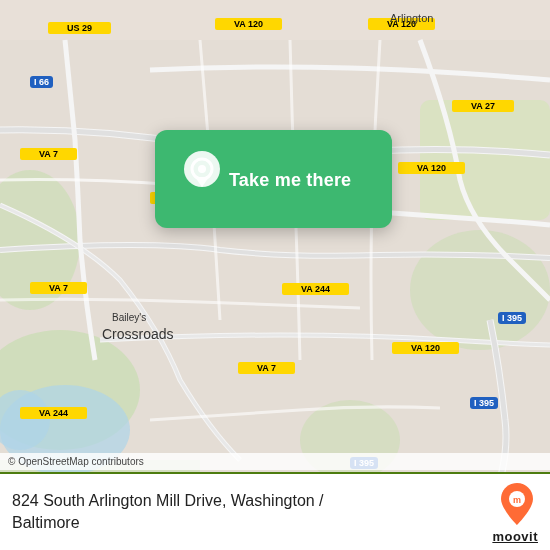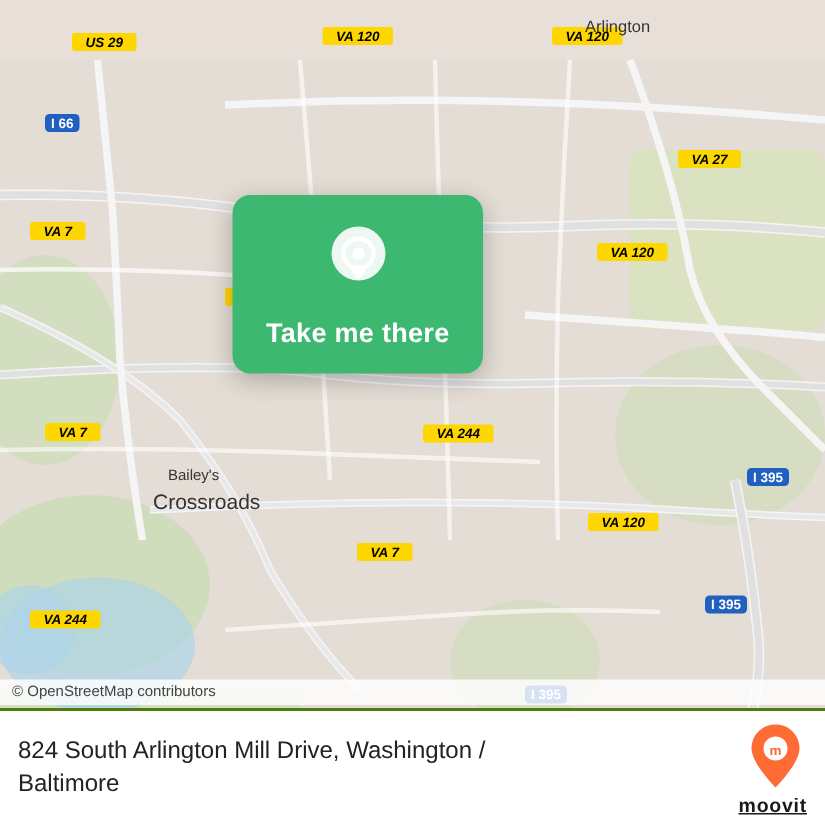--- a/index.html
+++ b/index.html
@@ -24,25 +24,25 @@
       position: absolute;
       top: 0; left: 0;
       width: 100%; height: 100%;
     }
 
     
     #popup-card {
       position: absolute;
       top: 130px;
       left: 155px;
-      width: 167px;
+      width: 237px;
       background: #3db870;
       border-radius: 12px;
       display: flex;
-      flex-direction: column;
+      flex-direction: row;
       align-items: center;
       padding: 18px 20px 16px 20px;
       box-shadow: 0 4px 16px rgba(0,0,0,0.25);
       z-index: 10;
     }
 
     #location-icon-wrap {
       width: 54px;
       height: 54px;
       display: flex;
@@ -114,25 +114,24 @@
       margin-top: 2px;
       text-decoration: underline;
     }
 
     .road-label {
       position: absolute;
       font-size: 9px;
       font-weight: bold;
       background: #ffd700;
       color: #000;
-      padding: 1px 9px;
+      padding: 1px 19px;
       border-radius: 2px;
       white-space: nowrap;
       z-index: 3;
-      font-style: italic;
     }
 
     .interstate-label {
       position: absolute;
       font-size: 9px;
       font-weight: bold;
       background: #2060c0;
       color: white;
       padding: 1px 4px;
       border-radius: 3px;

